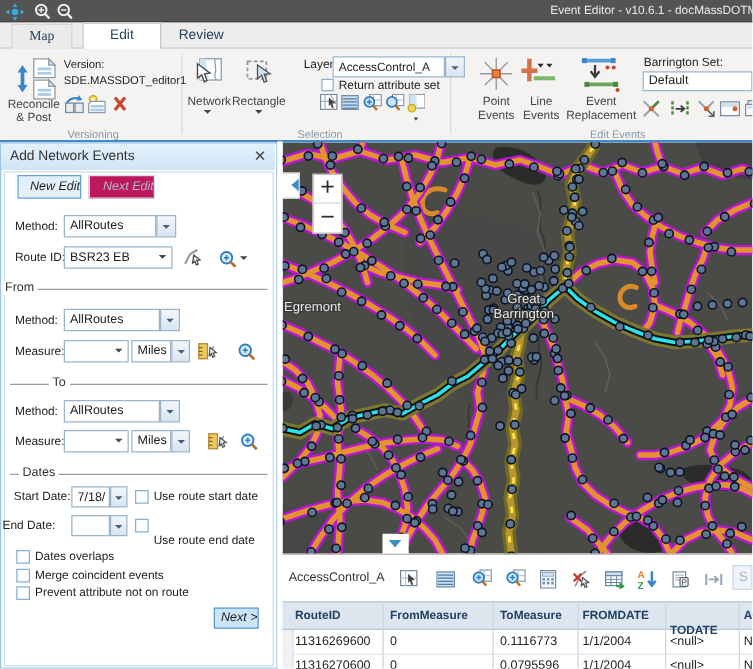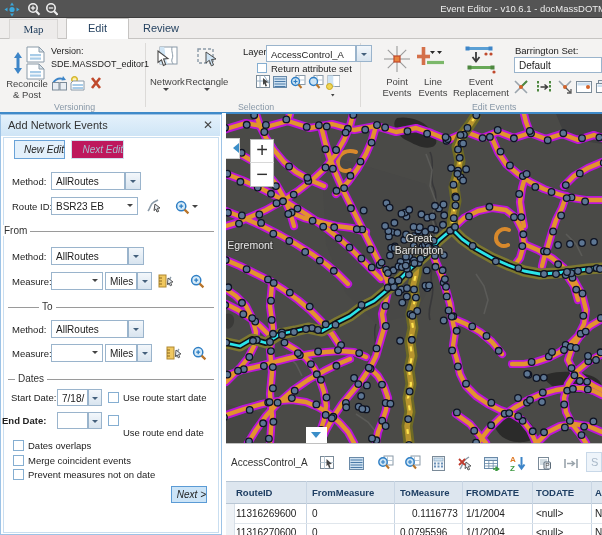--- a/index.html
+++ b/index.html
@@ -278,31 +278,31 @@
 </svg>
 <div class="sep abs" style="left:8px;top:379px;width:206px;"></div>
 <div class="septx abs" style="left:15px;top:373px;">Dates</div>
 <div class="plabel abs" style="left:11px;top:392px;">Start Date:</div>
 <div class="combo abs" style="left:57px;top:389px;width:31px;height:17px;">
     <span class="tx">7/18/</span>
   </div>
 <div class="drop abs" style="left:88px;top:389px;width:14px;height:17px;"></div>
 <div class="cbx abs" style="left:108px;top:392px;width:11px;height:11px;"></div>
 <div class="plabel abs" style="left:123px;top:392px;">Use route start date</div>
-<div class="plabel abs" style="left:2px;top:415px;font-weight:bold;">End Date:</div>
+<div class="plabel abs" style="left:2px;top:415px;">End Date:</div>
 <div class="combo abs" style="left:57px;top:412px;width:31px;height:17px;"></div>
 <div class="drop abs" style="left:88px;top:412px;width:14px;height:17px;"></div>
 <div class="cbx abs" style="left:108px;top:415px;width:11px;height:11px;"></div>
 <div class="plabel abs" style="left:123px;top:415px;margin-top:12px;">Use route end date</div>
 <div class="cbx abs" style="left:13px;top:440px;width:11px;height:11px;"></div>
 <div class="plabel abs" style="left:28px;top:440px;">Dates overlaps</div>
 <div class="cbx abs" style="left:13px;top:455px;width:11px;height:11px;"></div>
 <div class="plabel abs" style="left:28px;top:455px;">Merge coincident events</div>
 <div class="cbx abs" style="left:13px;top:469px;width:11px;height:11px;"></div>
-<div class="plabel abs" style="left:28px;top:469px;">Prevent measures not on date</div>
+<div class="plabel abs" style="left:28px;top:469px;">Prevent attribute not on route</div>
 <div class="btn abs" style="left:171px;top:486px;width:36px;height:17px;line-height:16px;background:#cce4f7;border:1px solid #5b9bd5;">Next &gt;</div>
 <svg class="abs" style="left:226px;top:114px;" width="376" height="329" viewBox="0 0 376 329">
     <rect x="0" y="0" width="376" height="329" fill="#4a4a47"></rect>
     <path d="M95 40 L150 55 L200 70 L215 110 L210 160 L190 200 L150 210 L120 180 L100 130 Z" fill="#484846"></path>
     <path d="M330 0 L376 0 L376 30 L340 24 Z" fill="#404040"></path>
     <path d="M0 290 L40 300 L50 329 L0 329 Z" fill="#464644"></path>
     <path d="M171 4 C 182 2, 196 6, 203 14 C 210 22, 214 30, 206 33 C 198 36, 188 30, 180 26 C 172 22, 164 10, 171 4 Z" fill="#2b2b2a"></path>
     <path d="M322 260 C 336 256, 356 258, 368 263 C 378 268, 378 276, 366 278 C 352 280, 334 278, 326 272 C 318 266, 316 262, 322 260 Z" fill="#2b2b2a"></path>
     <path d="M274 305 C 286 301, 300 303, 306 311 C 312 319, 310 327, 298 328 C 286 329, 276 325, 271 317 C 267 311, 268 307, 274 305 Z" fill="#2b2b2a"></path>
     <path d="M0 200 C 5 198, 9 202, 8 208 C 7 214, 2 216, 0 214 Z" fill="#3a3a38"></path>
@@ -866,32 +866,32 @@
 <line x1="2" y1="3" x2="2" y2="12" stroke="#9aa4ac" stroke-width="1.6"></line>
 <line x1="14" y1="3" x2="14" y2="12" stroke="#9aa4ac" stroke-width="1.6"></line>
 <path d="M4 7.5 h7 M8.5 5 L11.5 7.5 L8.5 10" stroke="#9aa4ac" stroke-width="1.4" fill="none"></path>
 </svg>
 <div class="abs" style="left:586px;top:452px;width:16px;height:20px;background:#eef4fa;border:1px solid #c8d8e8;font-size:11px;color:#a8b8c8;padding-left:4px;box-sizing:border-box;line-height:18px;">S</div>
 <div class="abs" style="left:226px;top:481px;width:376px;height:23px;background:#dde6ef;border-top:1px solid #b8c6d4;border-bottom:1px solid #b8c6d4;box-sizing:border-box;"></div>
 <div class="hcell" style="left:236px;">RouteID</div>
 <div class="hcell" style="left:312px;text-align:center;">FromMeasure</div>
 <div class="hcell" style="left:400px;">ToMeasure</div>
 <div class="hcell" style="left:466px;">FROMDATE</div>
-<div class="hcell" style="left:536px;">TODATE</div>
+<div class="hcell" style="left:536px;margin-top:12px;">TODATE</div>
 <div class="hcell" style="left:595px;">ACCESS</div>
 <div class="vline" style="left:306px;"></div>
 <div class="vline" style="left:394px;"></div>
 <div class="vline" style="left:462px;"></div>
 <div class="vline" style="left:532px;"></div>
 <div class="vline" style="left:591px;"></div>
 <div class="abs" style="left:226px;top:523px;width:376px;height:1px;background:#e0e6ec;"></div>
 <div class="abs" style="left:226px;top:504px;width:8px;height:31px;background:#eef2f6;border-right:1px solid #d8e0e8;"></div>
 <div class="r1" style="left:236px;">11316269600</div>
 <div class="r1" style="left:312px;">0</div>
-<div class="r1" style="left:400px;margin-left:12px;">0.1116773</div>
+<div class="r1" style="left:400px;">0.1116773</div>
 <div class="r1" style="left:466px;">1/1/2004</div>
 <div class="r1" style="left:536px;">&lt;null&gt;</div>
 <div class="r1" style="left:595px;">N</div>
 <div class="r2" style="left:236px;">11316270600</div>
 <div class="r2" style="left:312px;">0</div>
 <div class="r2" style="left:400px;">0.0795596</div>
 <div class="r2" style="left:466px;">1/1/2004</div>
 <div class="r2" style="left:536px;">&lt;null&gt;</div>
 <div class="r2" style="left:595px;">N</div>
 </body></html>

